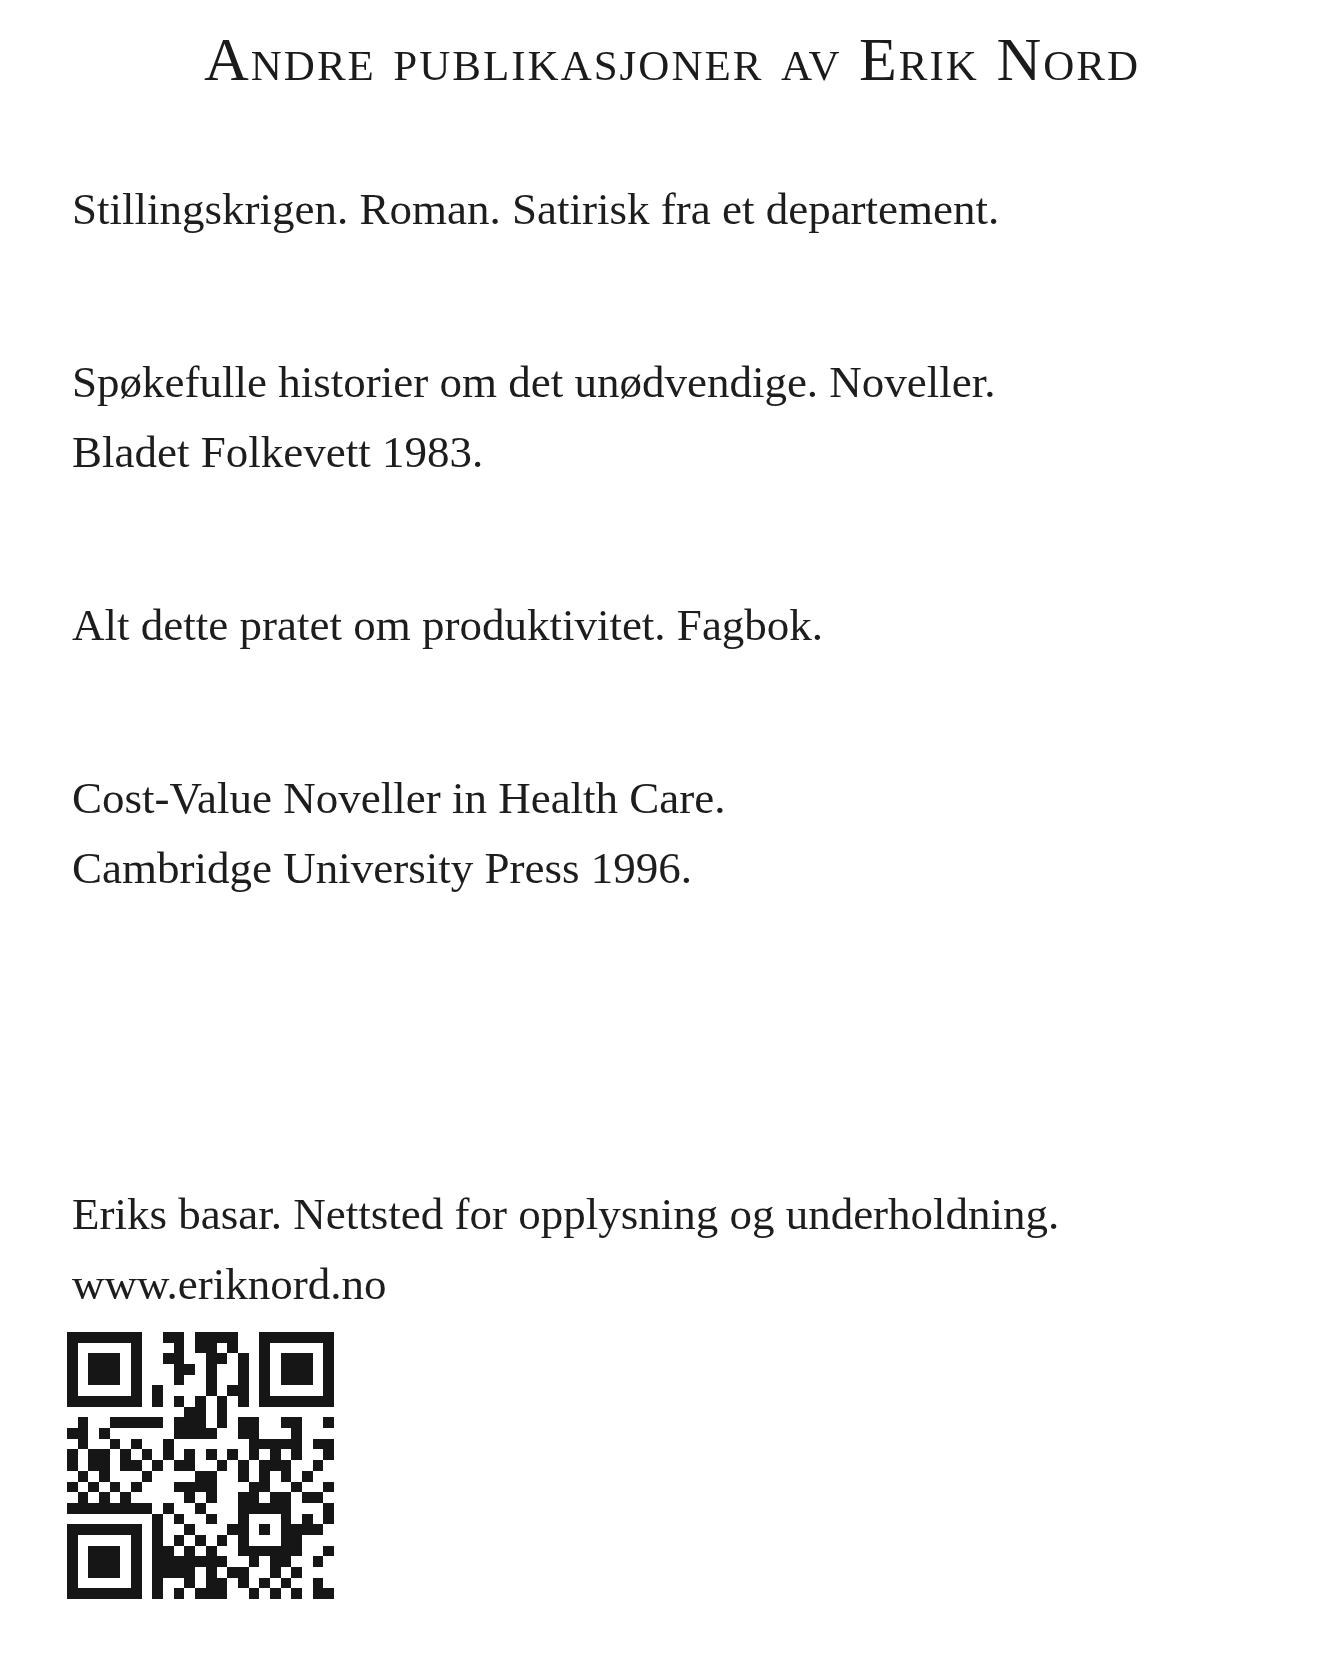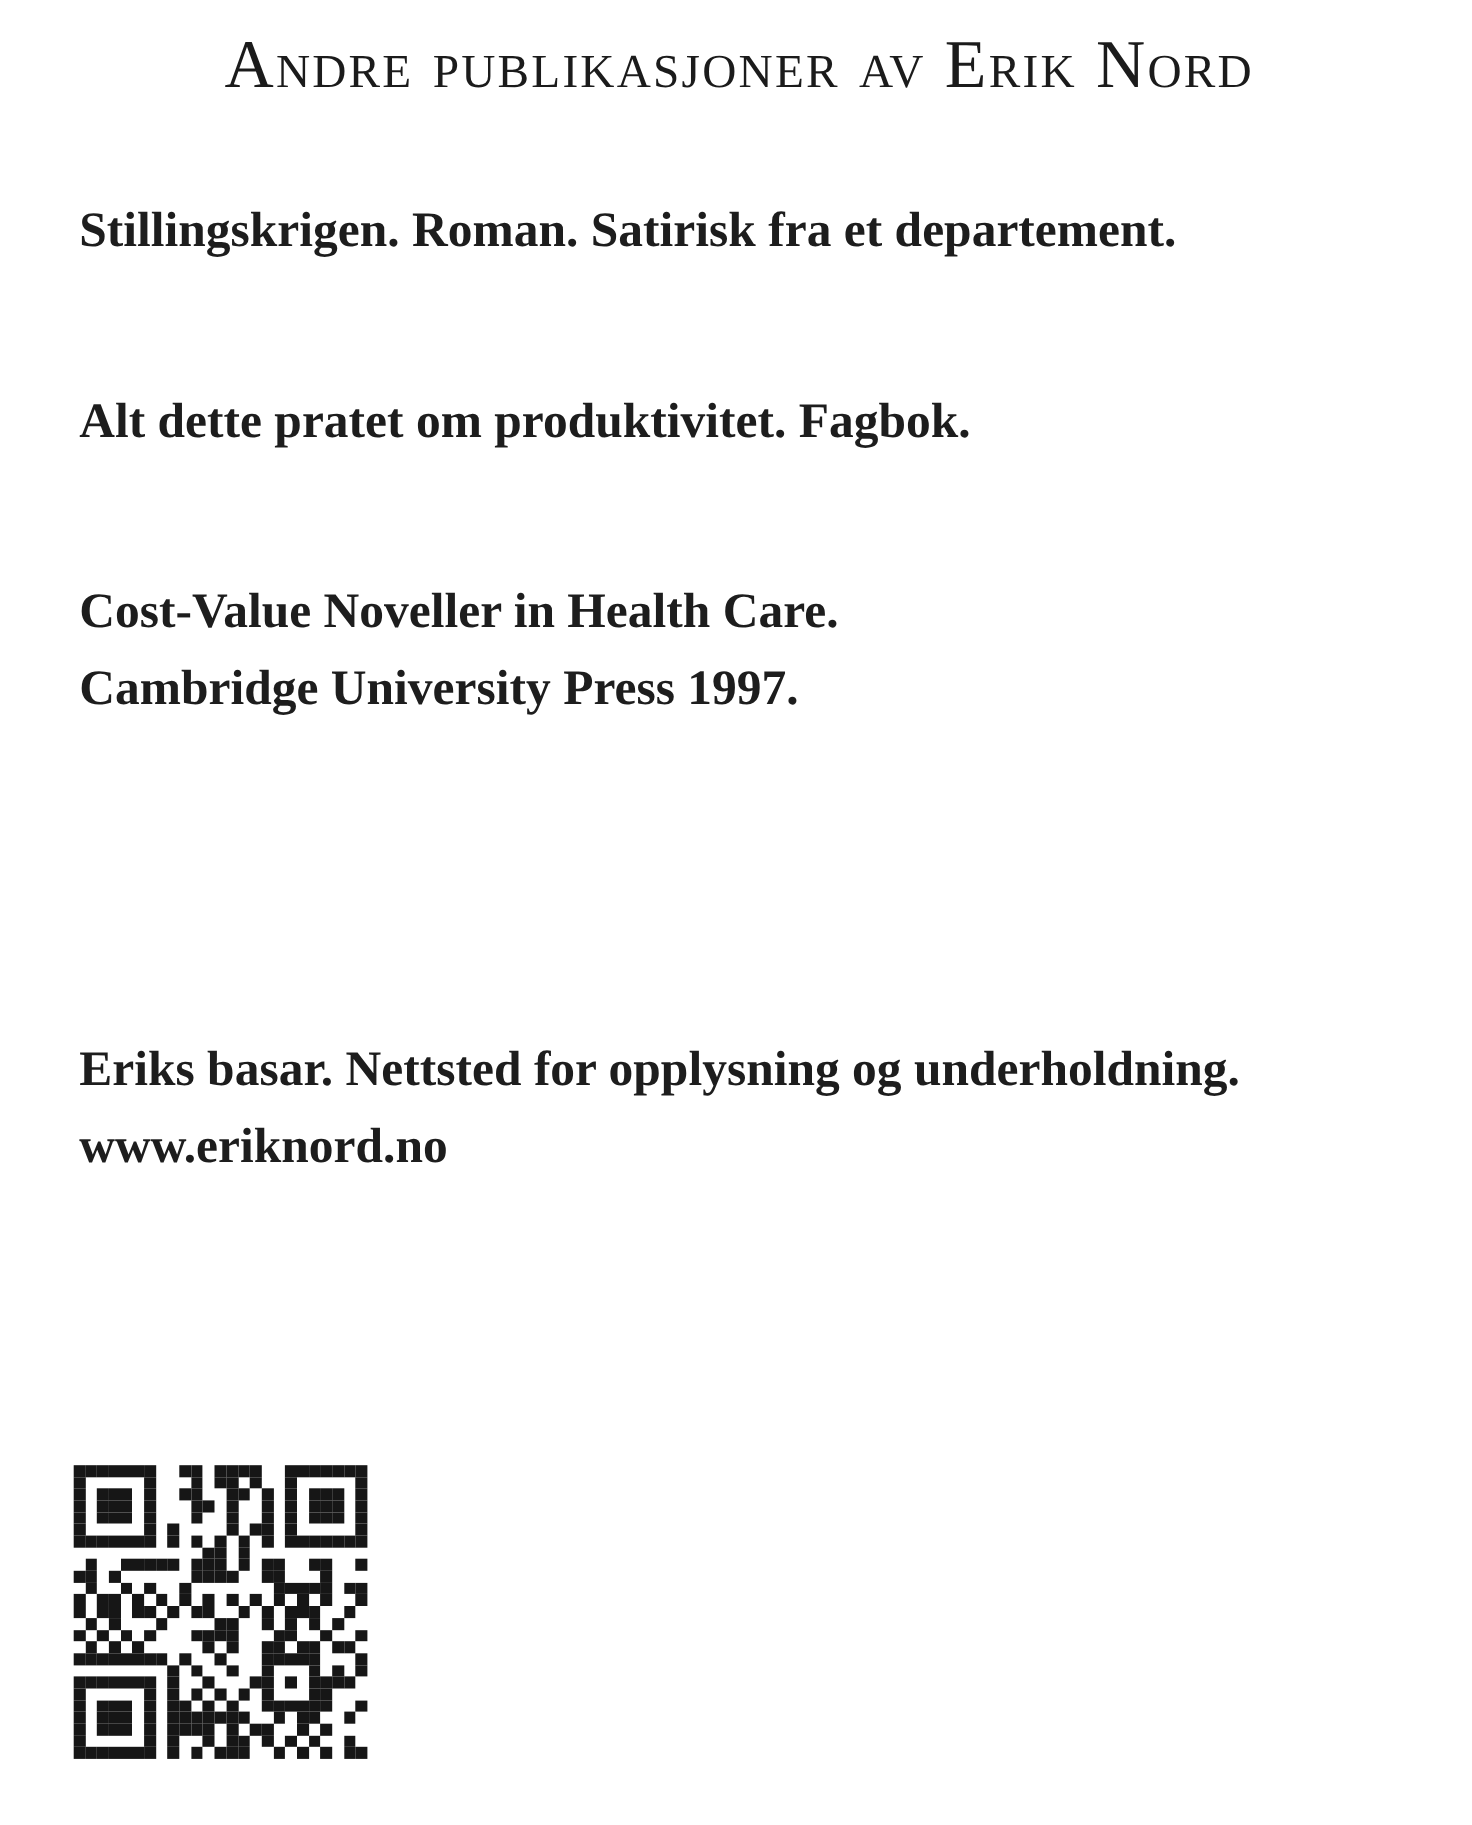--- a/index.html
+++ b/index.html
@@ -27,21 +27,20 @@
     font-size: 62px;
     letter-spacing: 2px;
     margin: 26px 0 0 0;
     line-height: 66px;
     color: #1b1b1b;
     white-space: nowrap;
     text-align: center;
   }
   .pubs {
     margin-top: 82px;
-    font-weight: bold;
   }
   .pub {
     font-size: 45px;
     line-height: 70px;
     margin: 0 0 103px 0;
     color: #1d1d1d;
   }
   .pub:last-child {
     margin-bottom: 0;
   }
@@ -65,28 +64,32 @@
 <div class="page">
 
   <h1 class="title">Andre publikasjoner av Erik Nord</h1>
 
   <div class="pubs">
 
     <p class="pub">
       <span>Stillingskrigen. Roman. Satirisk fra et departement.</span><br>
     </p>
 
+    <p class="pub">
+      <span>Spøkefulle historier om det unødvendige. Noveller.</span><br>
+      <span>Bladet Folkevett 1983.</span>
+    </p>
 
     <p class="pub">
       <span>Alt dette pratet om produktivitet. Fagbok.</span><br>
     </p>
 
     <p class="pub">
       <span>Cost-Value Noveller in Health Care.</span><br>
-      <span>Cambridge University Press 1997.</span>
+      <span>Cambridge University Press 1996.</span>
     </p>
 
     <p class="pub">
       <br>
     </p>
 
     <p class="pub">
       <span>Eriks basar. Nettsted for opplysning og underholdning.</span><br>
       <span>www.eriknord.no</span>
     </p>

